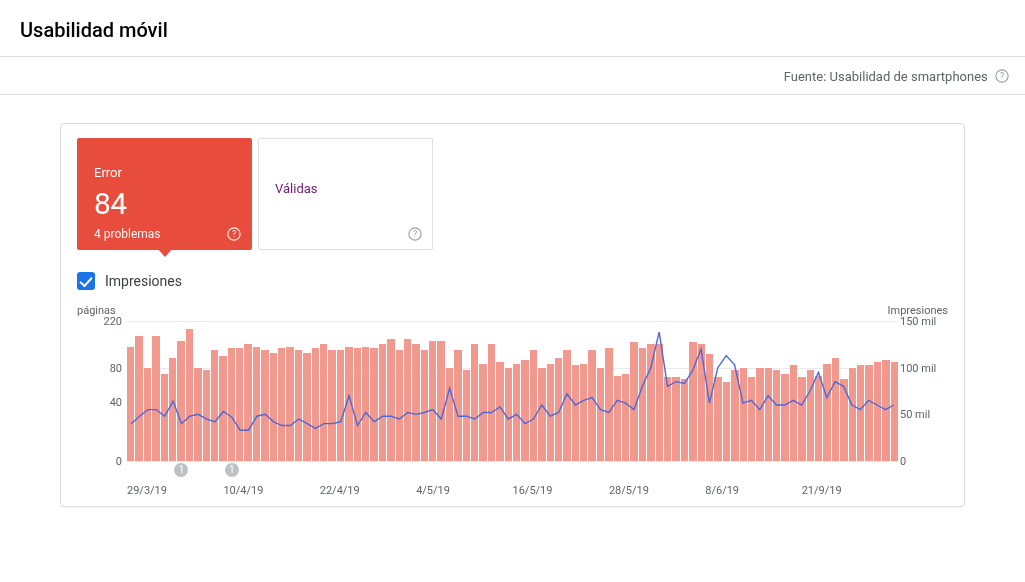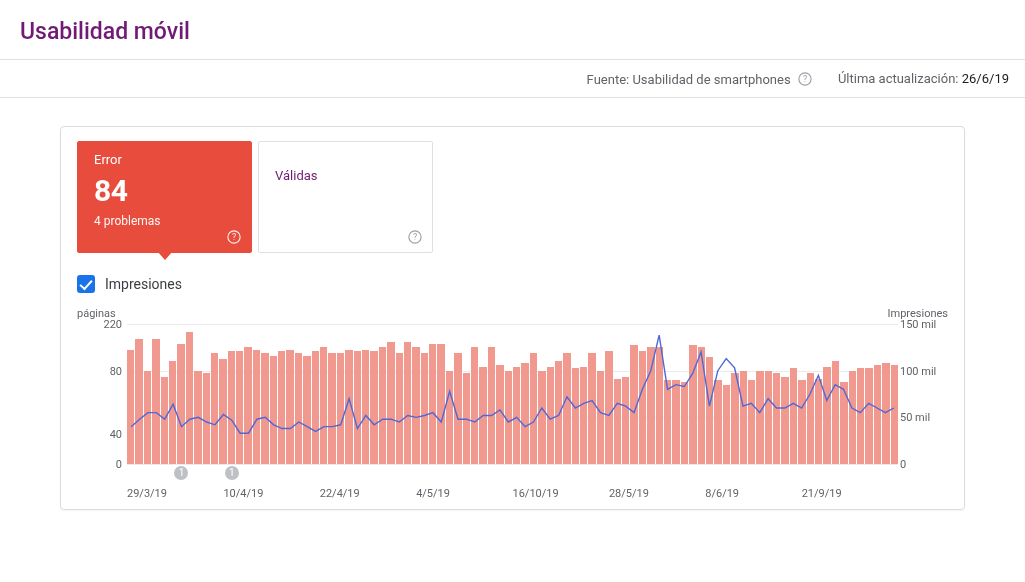--- a/index.html
+++ b/index.html
@@ -1,32 +1,32 @@
 <!DOCTYPE html>
 <html><head>
   <meta charset="utf-8">
   <style>
     * { margin:0; padding:0; box-sizing:border-box; font-family: Roboto, Arial, sans-serif; }
     body { background:#ffffff; color:#202124; }
 
     .header { padding:18px 20px 14px; border-bottom:1px solid #e0e0e0; }
-    .header h1 { font-size:23px; font-weight:500; color:#701a75; }
+    .header h1 { font-size:20px; font-weight:500; color:#000000; }
 
     .subbar { display:flex; justify-content:flex-end; align-items:center; gap:26px; padding:10px 16px 10px; border-bottom:1px solid #e0e0e0; font-size:13px; color:#5f6368; }
     .subbar .source-link { color:#5f6368; }
     .subbar .q-icon { margin-left:4px; position:relative; top:2px; }
 
     .panel-wrap { padding:28px 60px 30px; }
     .panel { border:1px solid #dadce0; border-radius:4px; padding:14px 16px 12px; position:relative; box-shadow:0 1px 2px rgba(60,64,67,.05); }
 
     .cards { display:flex; gap:6px; }
-    .card { position:relative; width:175px; height:112px; border:1px solid #e0e0e0; border-radius:2px; background:#fff; padding:10px 16px 12px; cursor:pointer; }
+    .card { position:relative; width:175px; height:112px; border:1px solid #e0e0e0; border-radius:2px; background:#fff; padding:26px 16px 12px; cursor:pointer; }
     .card.error { background:#e74c3c; border-color:#e74c3c; color:#fff; }
     .card .title { font-size:13px; font-weight:400; }
-    .card .big { font-size:30px; font-weight:700; margin-top:6px; letter-spacing:-0.5px; }
+    .card .big { font-size:30px; font-weight:400; margin-top:6px; letter-spacing:-0.5px; }
     .card .sub { font-size:12px; margin-top:6px; opacity:.95; }
     .card .q { position:absolute; right:10px; bottom:8px; }
     .card.valid .title { color:#701a75;margin-top:16px; }
     .card.valid .big  { color:#3c4043; }
     .card .tri { position:absolute; bottom:-8px; left:50%; margin-left:-8px; width:0; height:0; border-left:8px solid transparent; border-right:8px solid transparent; border-top:9px solid #e74c3c; }
 
     .impress-row { display:flex; align-items:center; gap:10px; margin-top:22px; font-size:14px; color:#3c4043; cursor:pointer; }
     .chk { width:18px; height:18px; border-radius:3px; background:#1a73e8; position:relative; }
     .chk::after { content:""; position:absolute; left:3px; top:5px; width:10px; height:5px; border:2px solid #fff; border-top:none; border-right:none; transform:rotate(-48deg); }
 
@@ -56,24 +56,20 @@
 </div>
 
 <div class="subbar">
   <span>
     <span>Fuente:</span>
     <span class="source-link">Usabilidad de smartphones</span>
     <span class="q-icon"><svg viewBox="0 0 16 16">
           <circle cx="8" cy="8" r="7" fill="none" stroke="#9aa0a6" stroke-width="1.3"></circle>
           <text x="8" y="11.5" text-anchor="middle" font-size="10" fill="#9aa0a6">?</text>
         </svg></span>
-  </span>
-  <span>
-    <span>Última actualización:</span>
-    <span style="color:#202124">26/6/19</span>
   </span>
 </div>
 
 <div class="panel-wrap">
   <div class="panel">
 
     <div class="cards">
       <div class="card error">
         <div class="title">Error</div>
         <div class="big">84</div>
@@ -104,21 +100,21 @@
 
     <div class="chart-zone">
       <div class="axis-top">
         <span>páginas</span>
         <span>Impresiones</span>
       </div>
       <div class="plot" id="plot">
           <div class="gridline" style="top: 140px;"></div>
           <div class="ytick" style="top: 140px;">0</div>
           <div class="gridline" style="top: 93.3333px;"></div>
-          <div class="ytick" style="top: 110px;">40</div>
+          <div class="ytick" style="top: 81px;">40</div>
           <div class="gridline" style="top: 46.6667px;"></div>
           <div class="ytick" style="top: 46.6667px;">80</div>
           <div class="gridline" style="top: 0px;"></div>
           <div class="ytick" style="top: 0px;">220</div>
           <div class="ytick2" style="top: 140px;">0</div>
           <div class="ytick2" style="top: 93.3333px;">50 mil</div>
           <div class="ytick2" style="top: 46.6667px;">100 mil</div>
           <div class="ytick2" style="top: 0px;">150 mil</div>
           <div class="bars">
             <div class="bar" style="height: 81.6667%;"></div>
@@ -219,21 +215,21 @@
           </svg>
           <div class="markers">
             <div class="mk" style="left: 7.06522%;">1</div>
             <div class="mk" style="left: 13.587%;">1</div>
           </div>
           <div class="x-axis">
             <span>29/3/19</span>
             <span>10/4/19</span>
             <span>22/4/19</span>
             <span>4/5/19</span>
-            <span>16/10/19</span>
+            <span>16/5/19</span>
             <span>28/5/19</span>
             <span>8/6/19</span>
             <span>21/9/19</span>
           </div>
         </div>
     </div>
 
   </div>
 </div>
 

